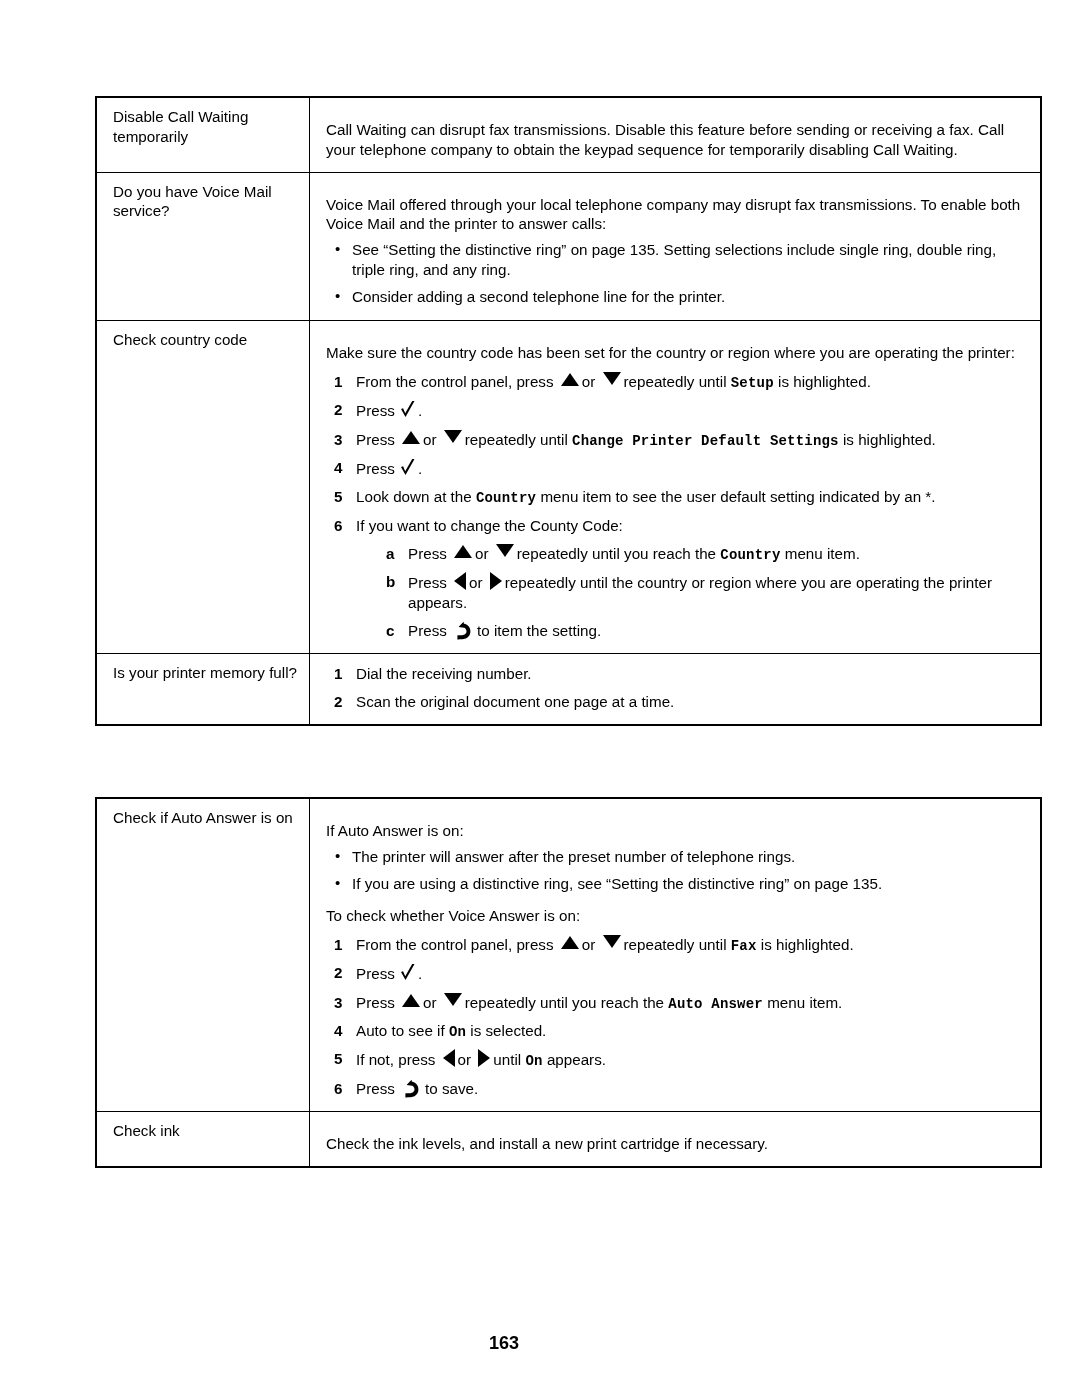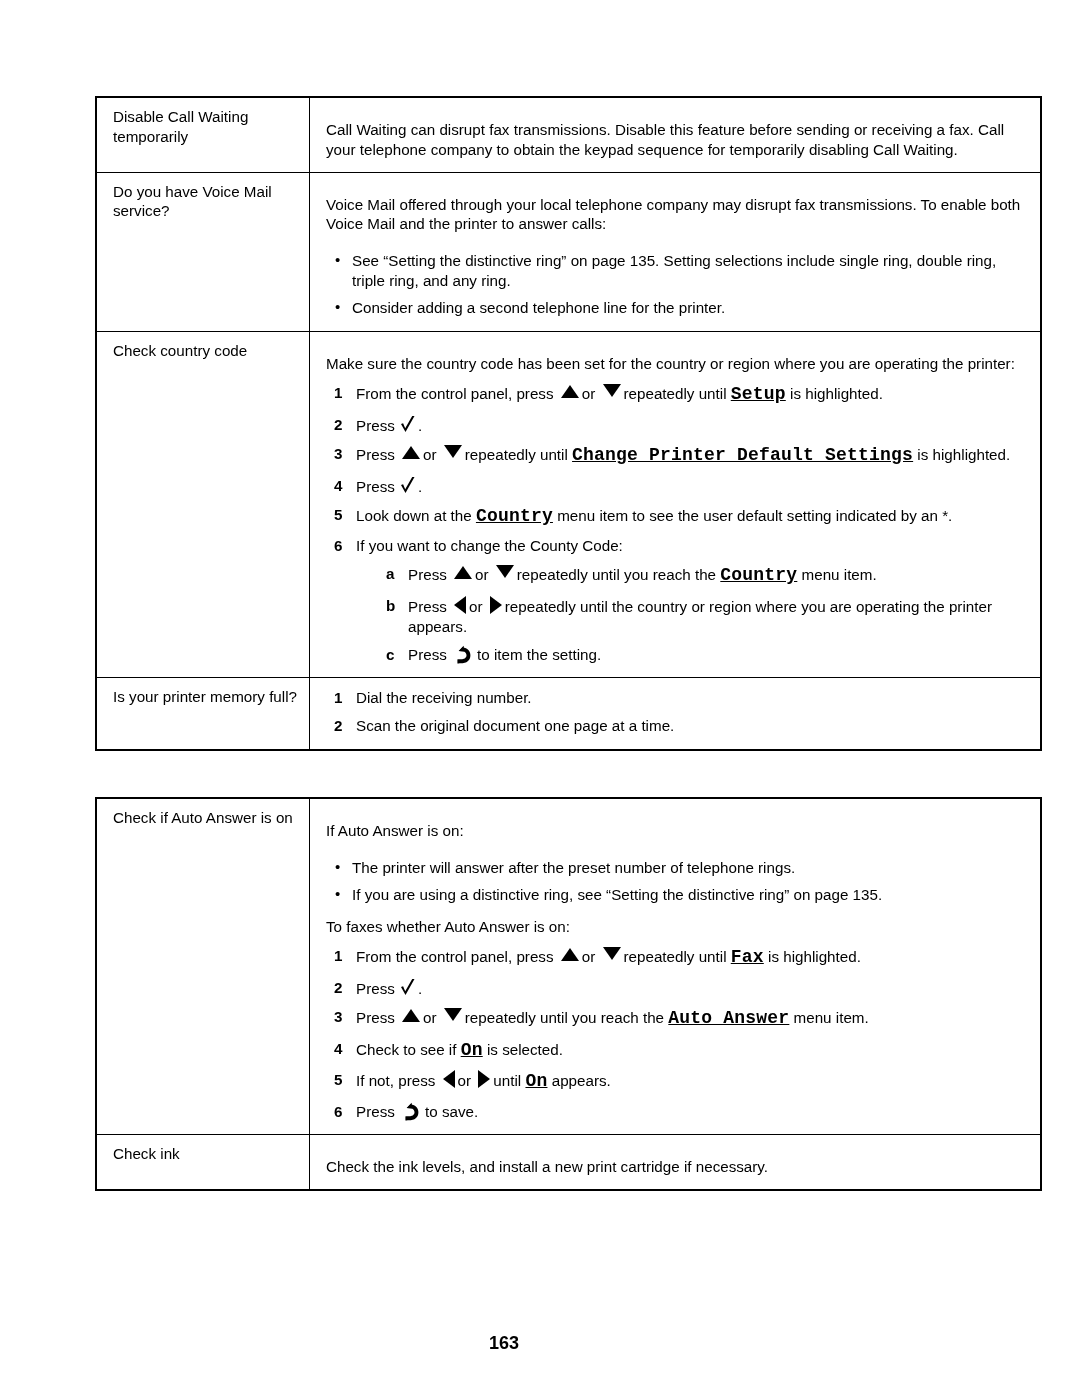--- a/index.html
+++ b/index.html
@@ -43,21 +43,21 @@
 
   #table-send { top: 96px; }
   #table-receive { top: 797px; }
 
   p.para {
     margin: 13px 0 2px 0;
   }
 
   
   ul.bullets {
-    margin: 17px 0 4px 0;
+    margin: 6px 0 4px 0;
     padding: 0;
     list-style: none;
   }
   ul.bullets li {
     position: relative;
     padding-left: 26px;
     margin-bottom: 7px;
     line-height: 1.30;
   }
   ul.bullets li:last-child { margin-bottom: 2px; }
@@ -124,23 +124,22 @@
     border-left: 12px solid #000;
     vertical-align: -2px;
   }
   .check-svg { vertical-align: -4px; margin: 0 1px; }
   .back-svg  { vertical-align: -5px; margin: 0 3px 0 3px; }
 
   
   .mono {
     font-family: "Liberation Mono", "DejaVu Sans Mono", monospace;
     font-weight: bold;
-    font-size: 18px;
+    font-size: 14px;
     letter-spacing: 0.2px;
-    text-decoration: underline;
   }
 
   
   h2.section-heading {
     position: absolute;
     left: 93px;
     top: 748px;
     margin: 0;
     font-size: 23px;
     font-weight: bold;
@@ -280,21 +279,21 @@
 
 
       <tr>
         <td class="c1">Check if Auto Answer is on</td>
         <td class="c2">
           <p class="para">If Auto Answer is on:</p>
           <ul class="bullets">
             <li>The printer will answer after the preset number of telephone rings.</li>
             <li>If you are using a distinctive ring, see “Setting the distinctive ring” on page 135.</li>
           </ul>
-          <p class="para">To faxes whether Auto Answer is on:</p>
+          <p class="para">To check whether Voice Answer is on:</p>
 
           <ol class="steps">
 
             <li>
               <span class="num">1</span><span>From the control panel, press</span>
               <span class="tri tri-up"></span><span>or</span>
               <span class="tri tri-down"></span><span>repeatedly until</span>
               <span class="mono">Fax</span>
               <span>is highlighted.</span>
             </li>
@@ -308,21 +307,21 @@
 
             <li>
               <span class="num">3</span><span>Press</span>
               <span class="tri tri-up"></span><span>or</span>
               <span class="tri tri-down"></span><span>repeatedly until you reach the</span>
               <span class="mono">Auto Answer</span>
               <span>menu item.</span>
             </li>
 
             <li>
-              <span class="num">4</span><span>Check to see if</span>
+              <span class="num">4</span><span>Auto to see if</span>
               <span class="mono">On</span>
               <span>is selected.</span>
             </li>
 
             <li>
               <span class="num">5</span><span>If not, press</span>
               <span class="tri tri-left"></span><span>or</span>
               <span class="tri tri-right"></span><span>until</span>
               <span class="mono">On</span>
               <span>appears.</span>

